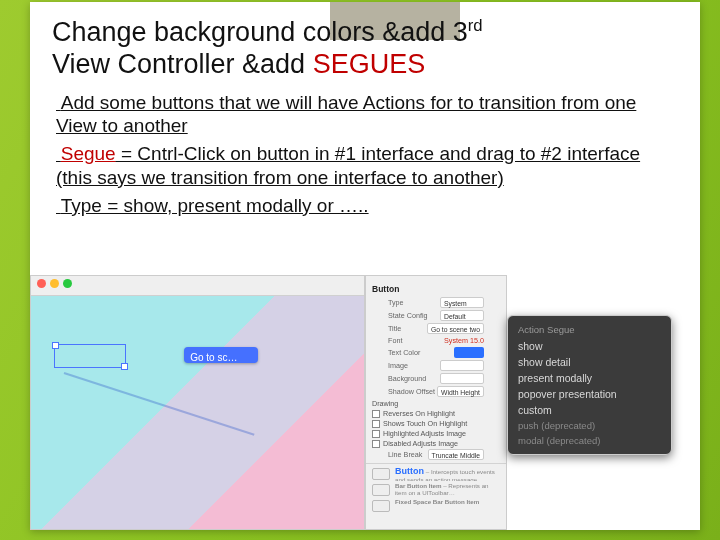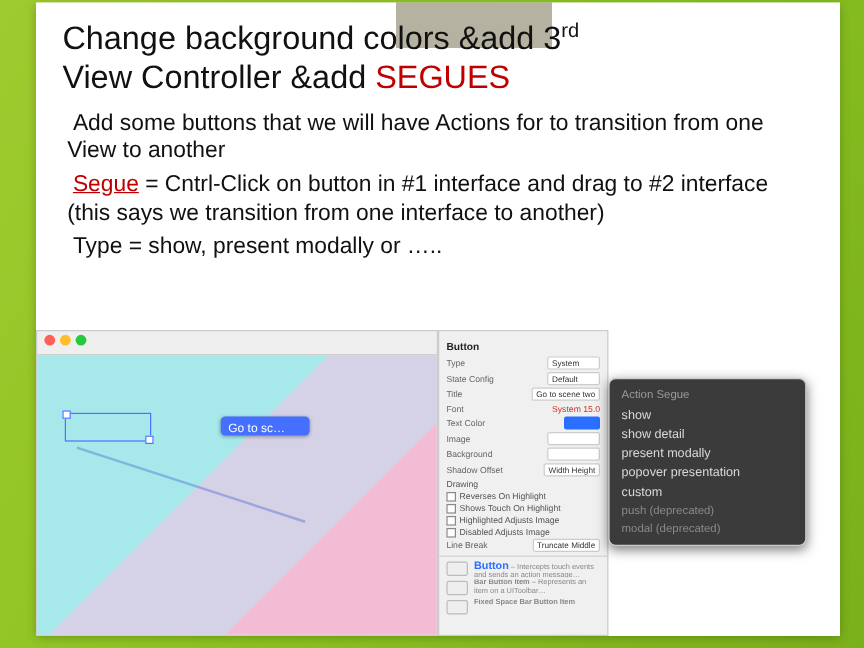--- a/index.html
+++ b/index.html
@@ -40,21 +40,21 @@
     z-index: 2;
   }
   .title .accent-red { color: #c00000; }
   .title sup { font-size: 0.62em; vertical-align: super; }
   .bullets {
     font-size: 19px;
     line-height: 1.25;
     color: #111;
     margin-left: 4px;
   }
-  .bullets .item { margin-bottom: 4px; }
+  .bullets .item { margin-bottom: 4px; text-decoration: underline; }
   .bullets .leadin { font-family: "Times New Roman", serif; font-style: italic; }
   .img-row {
     position: absolute;
     left: 0;
     bottom: 0;
     width: 100%;
     height: 255px;
     display: flex;
     align-items: stretch;
   }
@@ -95,21 +95,21 @@
   .ib .sel::before,.ib .sel::after{content:"";position:absolute;width:5px;height:5px;background:#fff;border:1px solid #4a74ff}
   .ib .sel::before{top:-3px;left:-3px}.ib .sel::after{bottom:-3px;right:-3px}
 
   .shot.inspector {
     width: 142px; height:100%;
     background:#f0f0f0;
     padding:6px 0 0 0;
     font-size:7.2px; color:#555;
   }
   .inspector .section-title{font-size:8.5px;color:#222;padding:2px 6px;font-weight:bold}
-  .inspector .row{display:flex;justify-content:space-between;align-items:center;padding:1px 6px}
+  .inspector .row{display:flex;justify-content:space-between;align-items:center;padding:1px 22px}
   .inspector .row .lbl{color:#666}
   .inspector .row .val{background:#fff;border:1px solid #ccc;border-radius:2px;padding:0 3px;min-width:44px;height:11px;line-height:11px;font-size:6.8px;color:#333}
   .inspector .row .redval{color:#d03020;background:none;border:none}
   .inspector .row .bluebox{width:30px;height:11px;background:#2a6fff;border-radius:2px}
   .inspector .hr{height:1px;background:#d3d3d3;margin:2px 0}
   .inspector .cks{display:flex;align-items:center;gap:3px;padding:0 6px;margin-top:1px}
   .inspector .ck{width:8px;height:8px;border:1px solid #888;background:#fff;flex:none}
   .inspector .libtitle{font-size:9px;color:#2a6fff;font-weight:bold;padding:4px 6px 2px}
   .inspector .lib{display:flex;gap:5px;padding:1px 6px;align-items:center}
   .inspector .lib .ico{width:18px;height:12px;background:#eee;border:1px solid #bbb;border-radius:2px;flex:none}

